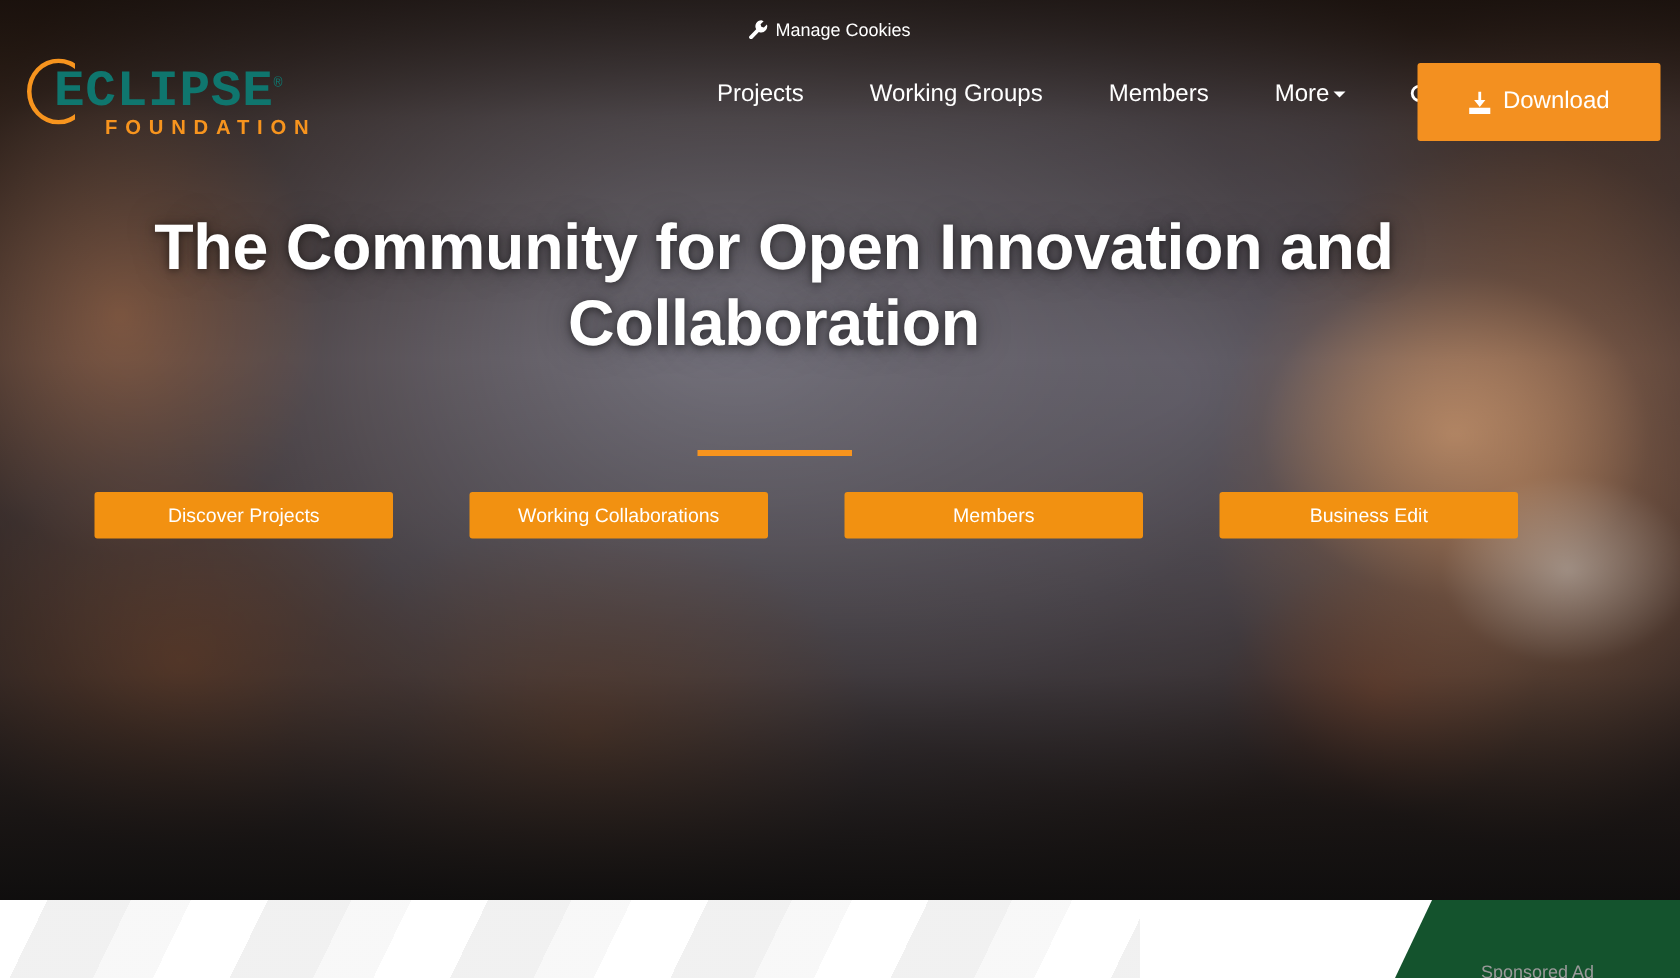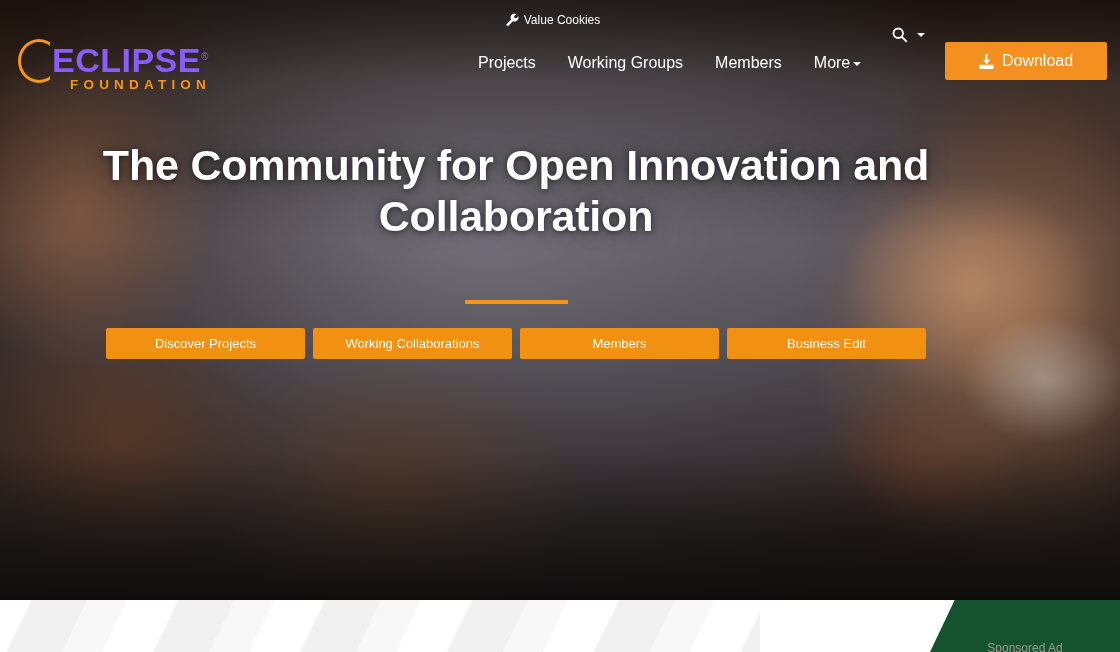--- a/index.html
+++ b/index.html
@@ -124,28 +124,28 @@
     content: "";
     position: absolute;
     left: 2px; top: 0;
     width: 42px; height: 44px;
     border: 3.5px solid #f7941e;
     border-radius: 50%;
     box-sizing: border-box;
   }
   .logo-eclipse {
     position: absolute;
-    left: 40px;
+    left: 24px;
     top: 2px;
     font-size: 34px;
     font-weight: bold;
-    color: #8b5cf6;
+    color: #0f766e;
     letter-spacing: 0.5px;
     line-height: 42px;
-    font-family: Liberation Sans, sans-serif;
+    font-family: Liberation Mono, monospace;
   }
   .logo-reg {
     font-size: 10px;
     vertical-align: super;
     font-weight: normal;
   }
   .logo-foundation {
     position: absolute;
     left: 26px;
     top: 44px;
@@ -156,22 +156,22 @@
     line-height: 14px;
     padding-left: 32px;
   }
 
   .nav-links {
     position: absolute;
     left: 462px;
     top: 0;
     height: 74px;
     display: flex;
-    align-items: flex-start;
-    gap: 0;
+    align-items: center;
+    gap: 12px;
   }
   .nav-item {
     color: #ffffff;
     font-size: 16px;
     text-decoration: none;
     padding: 0 16px;
     line-height: 74px;
     cursor: pointer;
     white-space: nowrap;
   }
@@ -192,21 +192,21 @@
     line-height: 74px;
     cursor: pointer;
   }
   .nav-search svg { width: 17px; height: 17px; fill: none; stroke: #ffffff; stroke-width: 2.2; }
 
   .download-btn {
     position: absolute;
     right: 13px;
     top: 16px;
     width: 162px;
-    height: 38px;
+    height: 52px;
     background: #f39020;
     color: #ffffff;
     border: none;
     border-radius: 2px;
     font-size: 16px;
     font-family: "Liberation Sans", sans-serif;
     display: flex;
     align-items: center;
     justify-content: center;
     gap: 8px;
@@ -262,20 +262,21 @@
     color: #ffffff;
     border: none;
     border-radius: 2px;
     font-size: 13px;
     font-family: "Liberation Sans", sans-serif;
     cursor: pointer;
     display: flex;
     align-items: center;
     justify-content: center;
     white-space: nowrap;
+    margin-left: 43px;
   }
 
   
   .below {
     position: absolute;
     left: 0;
     top: 600px;
     width: 1120px;
     height: 52px;
     background: #ffffff;
@@ -336,21 +337,21 @@
         </svg>
       </span>
       <span>Edit my account</span>
     </a>
     <a class="utility-link">
       <span class="uicon">
         <svg viewBox="0 0 16 16" aria-hidden="true">
           <path d="M10.6 0.6a5 5 0 0 0-4.3 7.5L0.7 13.7a1.6 1.6 0 0 0 2.2 2.2l5.6-5.6a5 5 0 0 0 6.6-6.2l-2.5 2.5-2.1-.6-.6-2.1 2.5-2.5a5 5 0 0 0-1.8-.8z"></path>
         </svg>
       </span>
-      <span>Value Cookies</span>
+      <span>Manage Cookies</span>
     </a>
   </div>
 
   <div class="main-nav">
 
     <a class="logo">
       <span class="logo-arc"></span>
       <span class="logo-eclipse"><span>ECLIPSE</span><span class="logo-reg">®</span></span>
       <span class="logo-foundation">FOUNDATION</span>
     </a>

